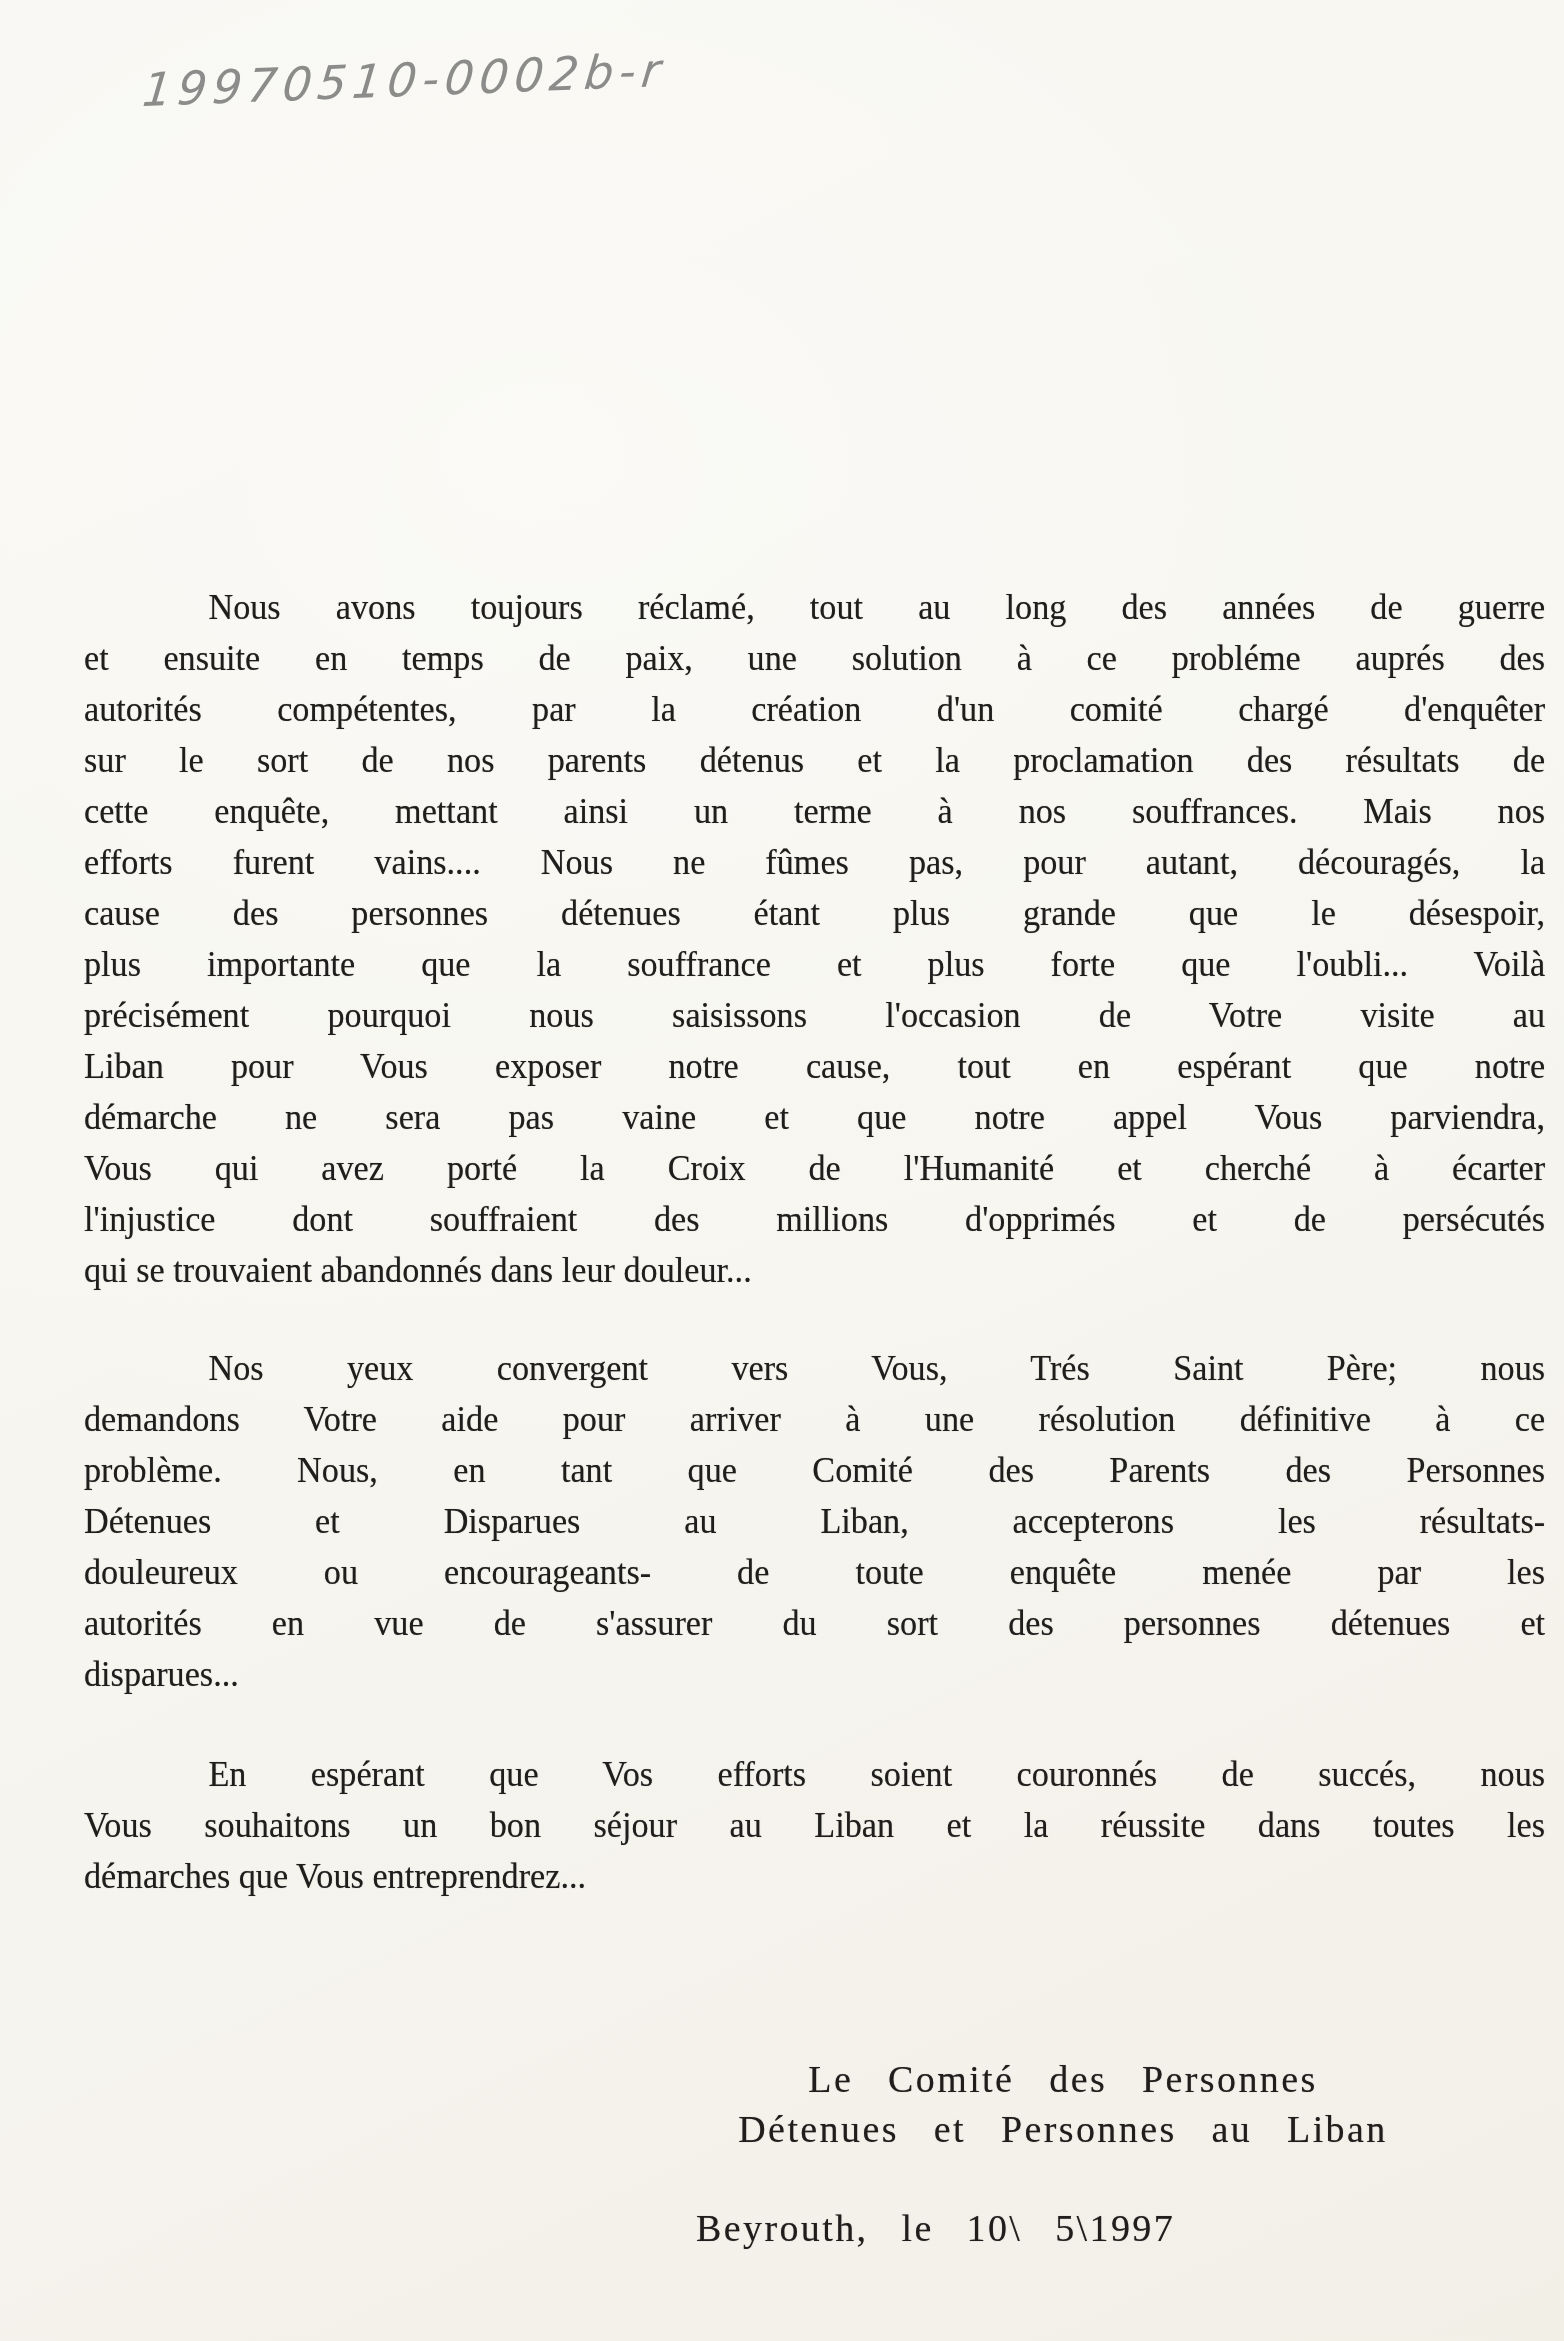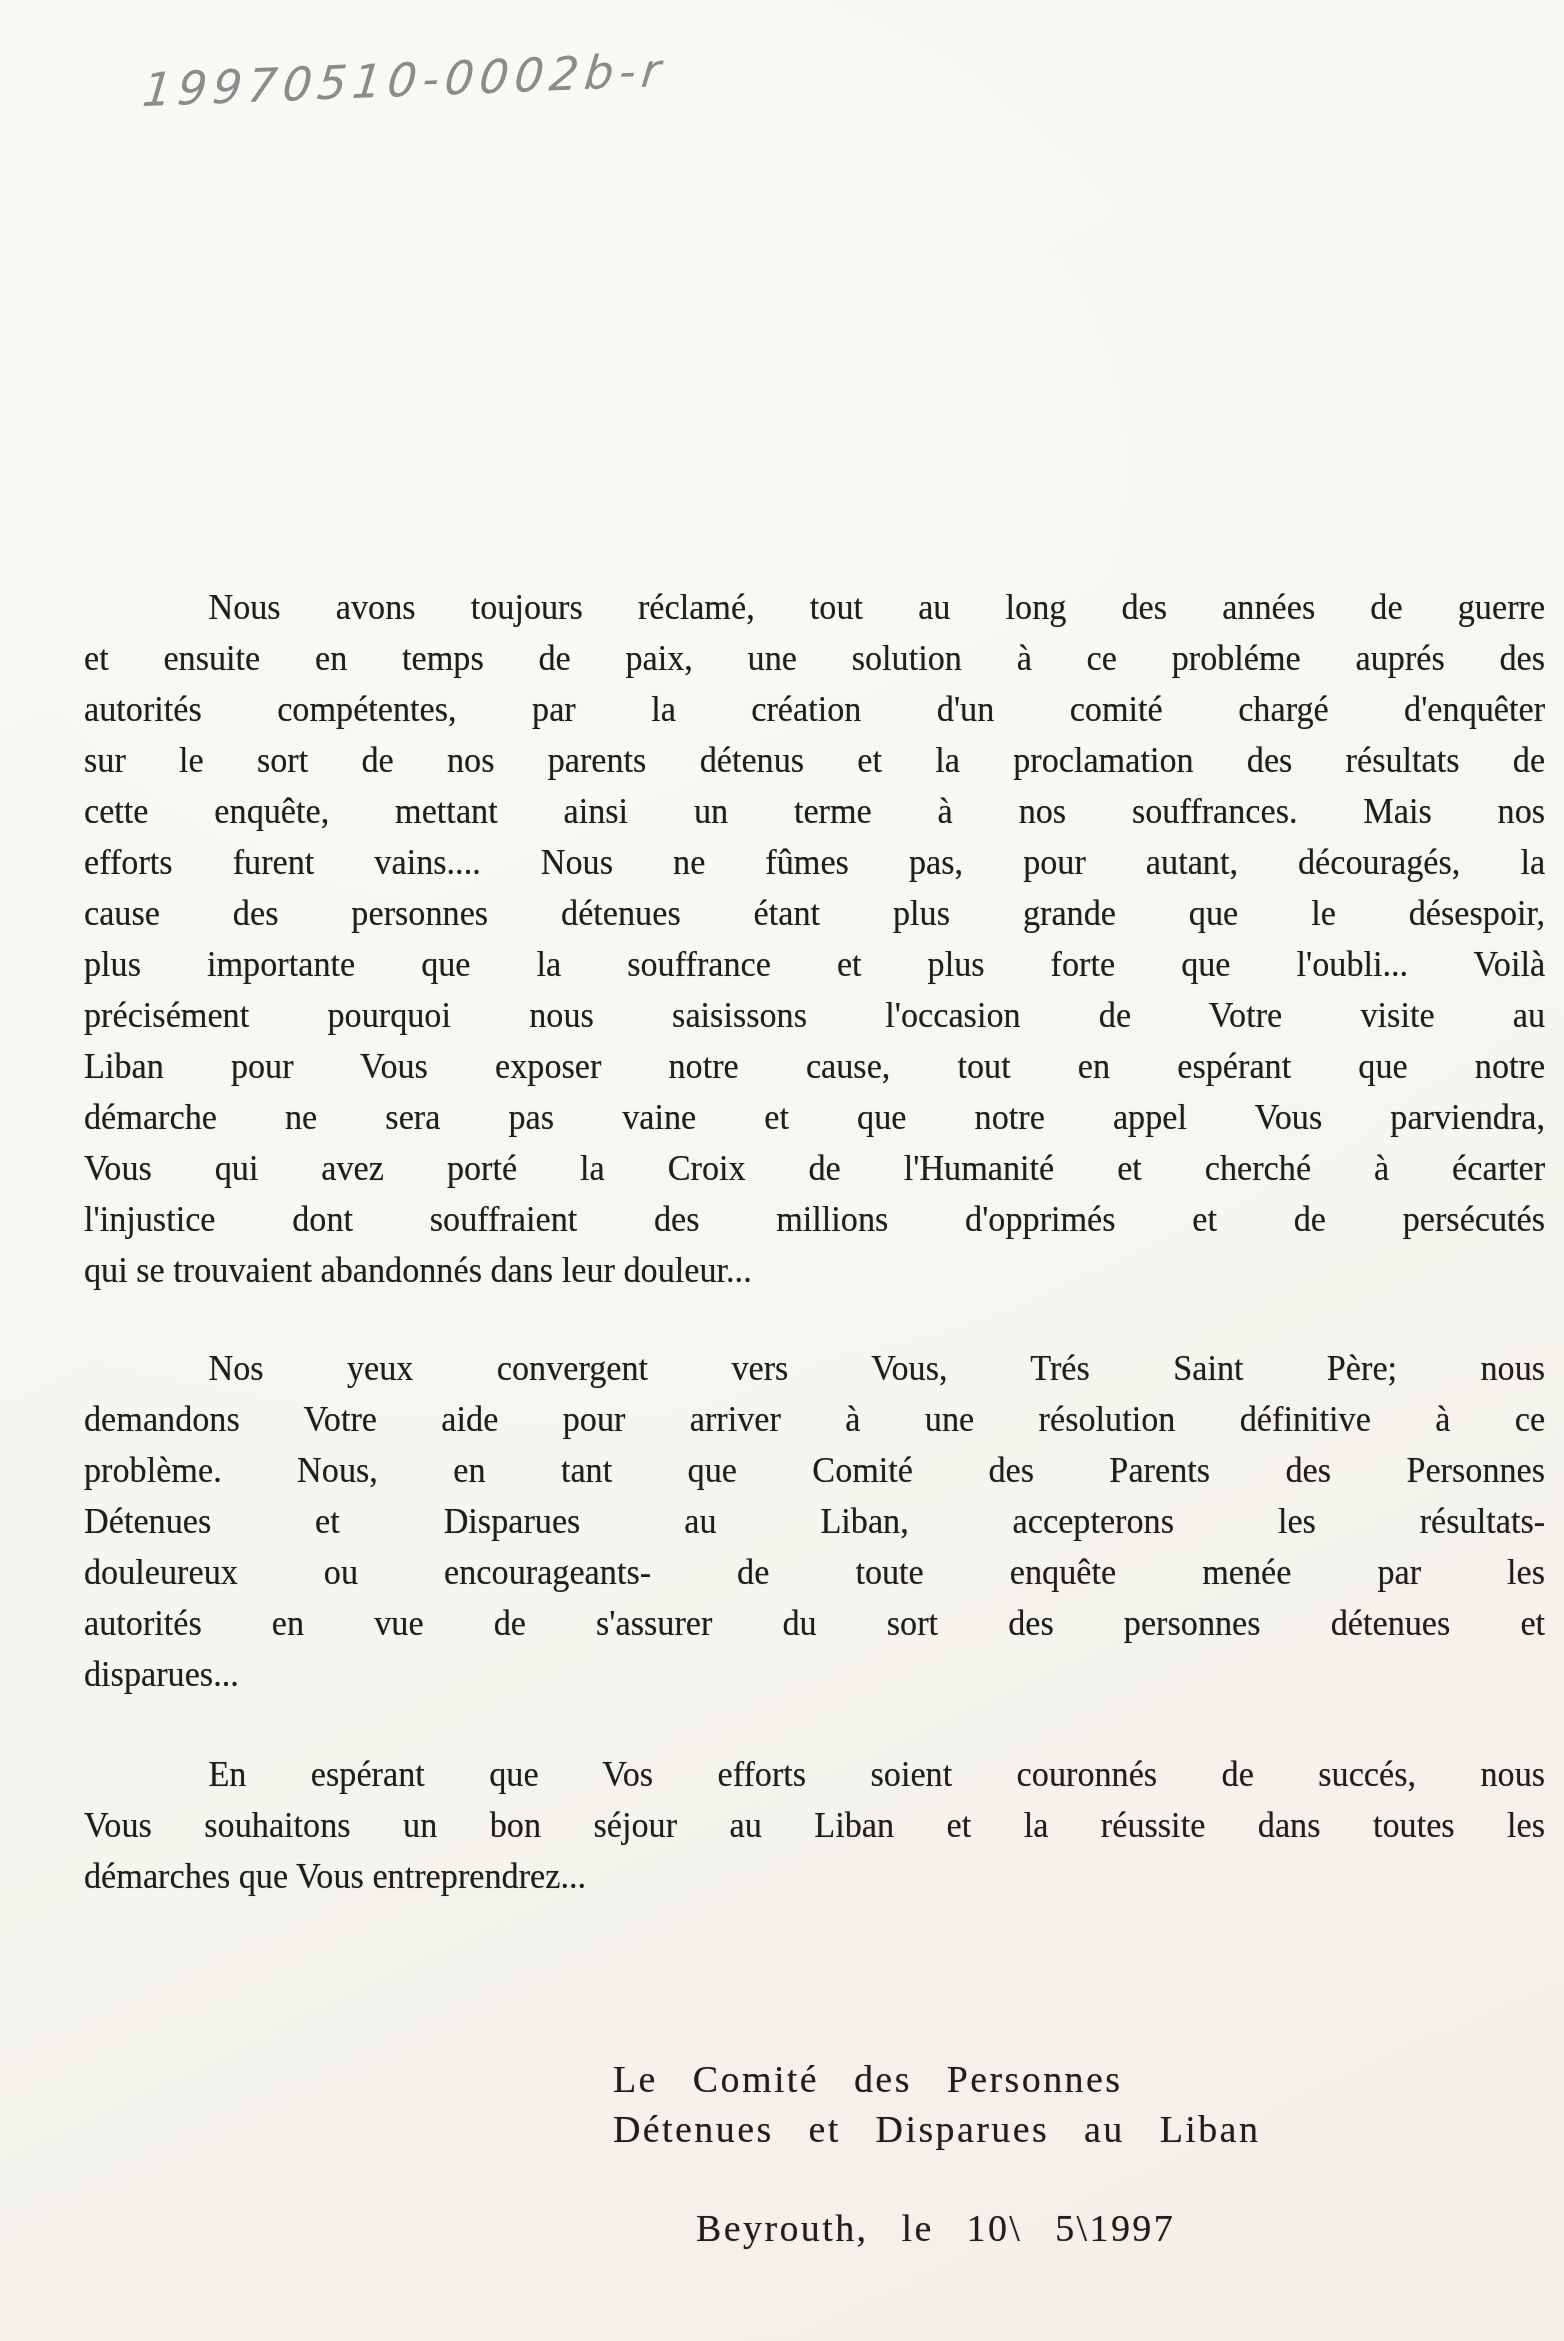--- a/index.html
+++ b/index.html
@@ -61,20 +61,21 @@
     text-align: left;
     text-align-last: left;
   }
 
   
   .sig {
     position: absolute;
     left: 613px;
     top: 2054px;
     width: 900px;
+    text-align: center;
     font-size: 38px;
     line-height: 50px;
     letter-spacing: 2.4px;
     word-spacing: 23px;
     color: #201e1d;
     text-shadow: 0 0 0.8px rgba(45,42,40,0.55);
   }
   .dateline {
     position: absolute;
     left: 696px;
@@ -128,19 +129,19 @@
     <div class="para gap2">
       <div class="line indent">En espérant que Vos efforts soient couronnés de succés, nous</div>
       <div class="line">Vous souhaitons un bon séjour au Liban et la réussite dans toutes les</div>
       <div class="line last">démarches que Vous entreprendrez...</div>
     </div>
 
   </div>
 
   <div class="sig">
     <div>Le Comité des Personnes</div>
-    <div>Détenues et Disparues au Liban</div>
+    <div>Détenues et Personnes au Liban</div>
   </div>
 
   <div class="dateline">Beyrouth, le 10\ 5\1997</div>
 
 </div>
 
 
 </body></html>

